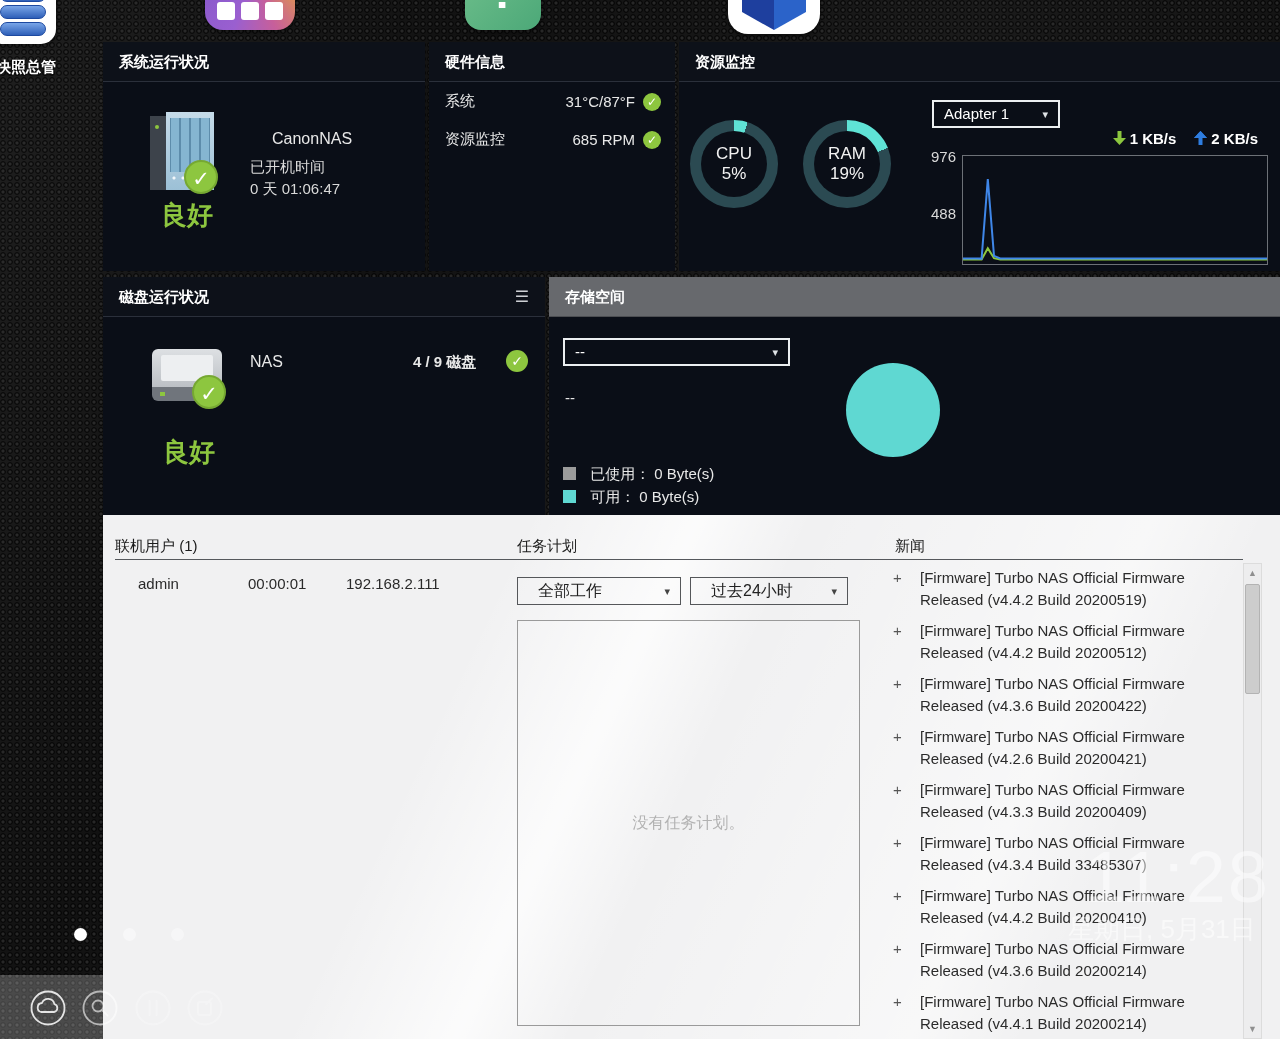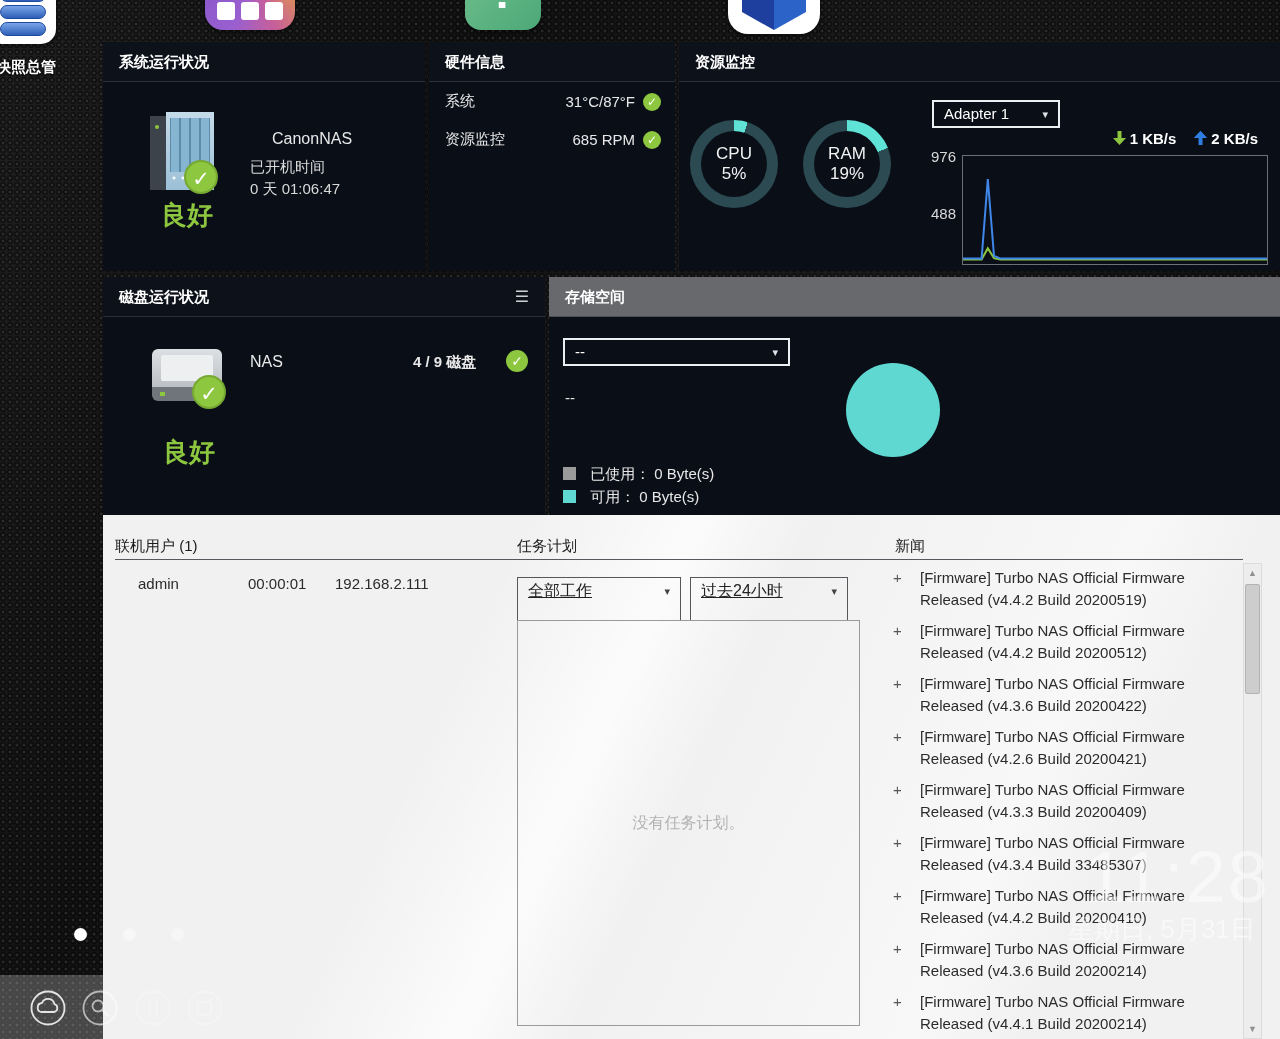--- a/index.html
+++ b/index.html
@@ -71,22 +71,22 @@
   .donut { position:absolute; width:88px; height:88px; border-radius:50%; }
   .donut-hole { position:absolute; inset:11px; border-radius:50%; background:#0a0e17;
     display:flex; flex-direction:column; align-items:center; justify-content:center; color:#f2f2f2; }
   .donut-hole .l1 { font-size:17px; }
   .donut-hole .l2 { font-size:17px; }
 
   .dk-select { position:absolute; height:28px; border:2px solid #eceff1; background:#0a0e17; color:#fff;
     font-size:15px; line-height:24px; padding:0 10px; }
   .dk-select .caret { position:absolute; right:10px; top:0; color:#dfe3e6; font-size:11px; }
 
-  .lt-select { position:absolute; height:44px; border:1px solid #55575a; background:transparent; color:#222;
-    font-size:16px; line-height:26px; padding:0 10px;text-decoration:underline; }
+  .lt-select { position:absolute; height:28px; border:1px solid #55575a; background:transparent; color:#222;
+    font-size:16px; line-height:26px; padding:0 20px; }
   .lt-select .caret { position:absolute; right:10px; top:0; color:#444; font-size:11px; }
 
   .net-legend { position:absolute; top:88px; right:22px; color:#fff; font-size:15px; font-weight:bold;
     display:flex; align-items:center; gap:4px; }
   .ytick { position:absolute; width:36px; text-align:right; color:#d9d9d9; font-size:15px; }
   .net-box { position:absolute; left:283px; top:113px; width:306px; height:110px; border:1px solid #6d7177; }
 
   .pie { position:absolute; border-radius:50%; background:#5fd8d2; }
   .leg-sq { display:inline-block; width:13px; height:13px; margin-right:10px; vertical-align:-1px; }
 
@@ -262,21 +262,21 @@
 </div>
 
 <div class="abs white-sec">
   <div class="wh" style="left:12px;">联机用户 (1)</div>
   <div class="wh" style="left:414px;">任务计划</div>
   <div class="wh" style="left:792px;">新闻</div>
   <div class="wline"></div>
 
   <div class="ucell" style="left:35px;">admin</div>
   <div class="ucell" style="left:145px;">00:00:01</div>
-  <div class="ucell" style="left:232px;">192.168.2.111</div>
+  <div class="ucell" style="left:243px;">192.168.2.111</div>
 
   <div class="lt-select" style="left:414px; top:62px; width:164px;">
     <span>全部工作</span>
     <span class="caret">▾</span>
   </div>
   <div class="lt-select" style="left:587px; top:62px; width:158px;">
     <span>过去24小时</span>
     <span class="caret">▾</span>
   </div>
   <div class="empty-box">

